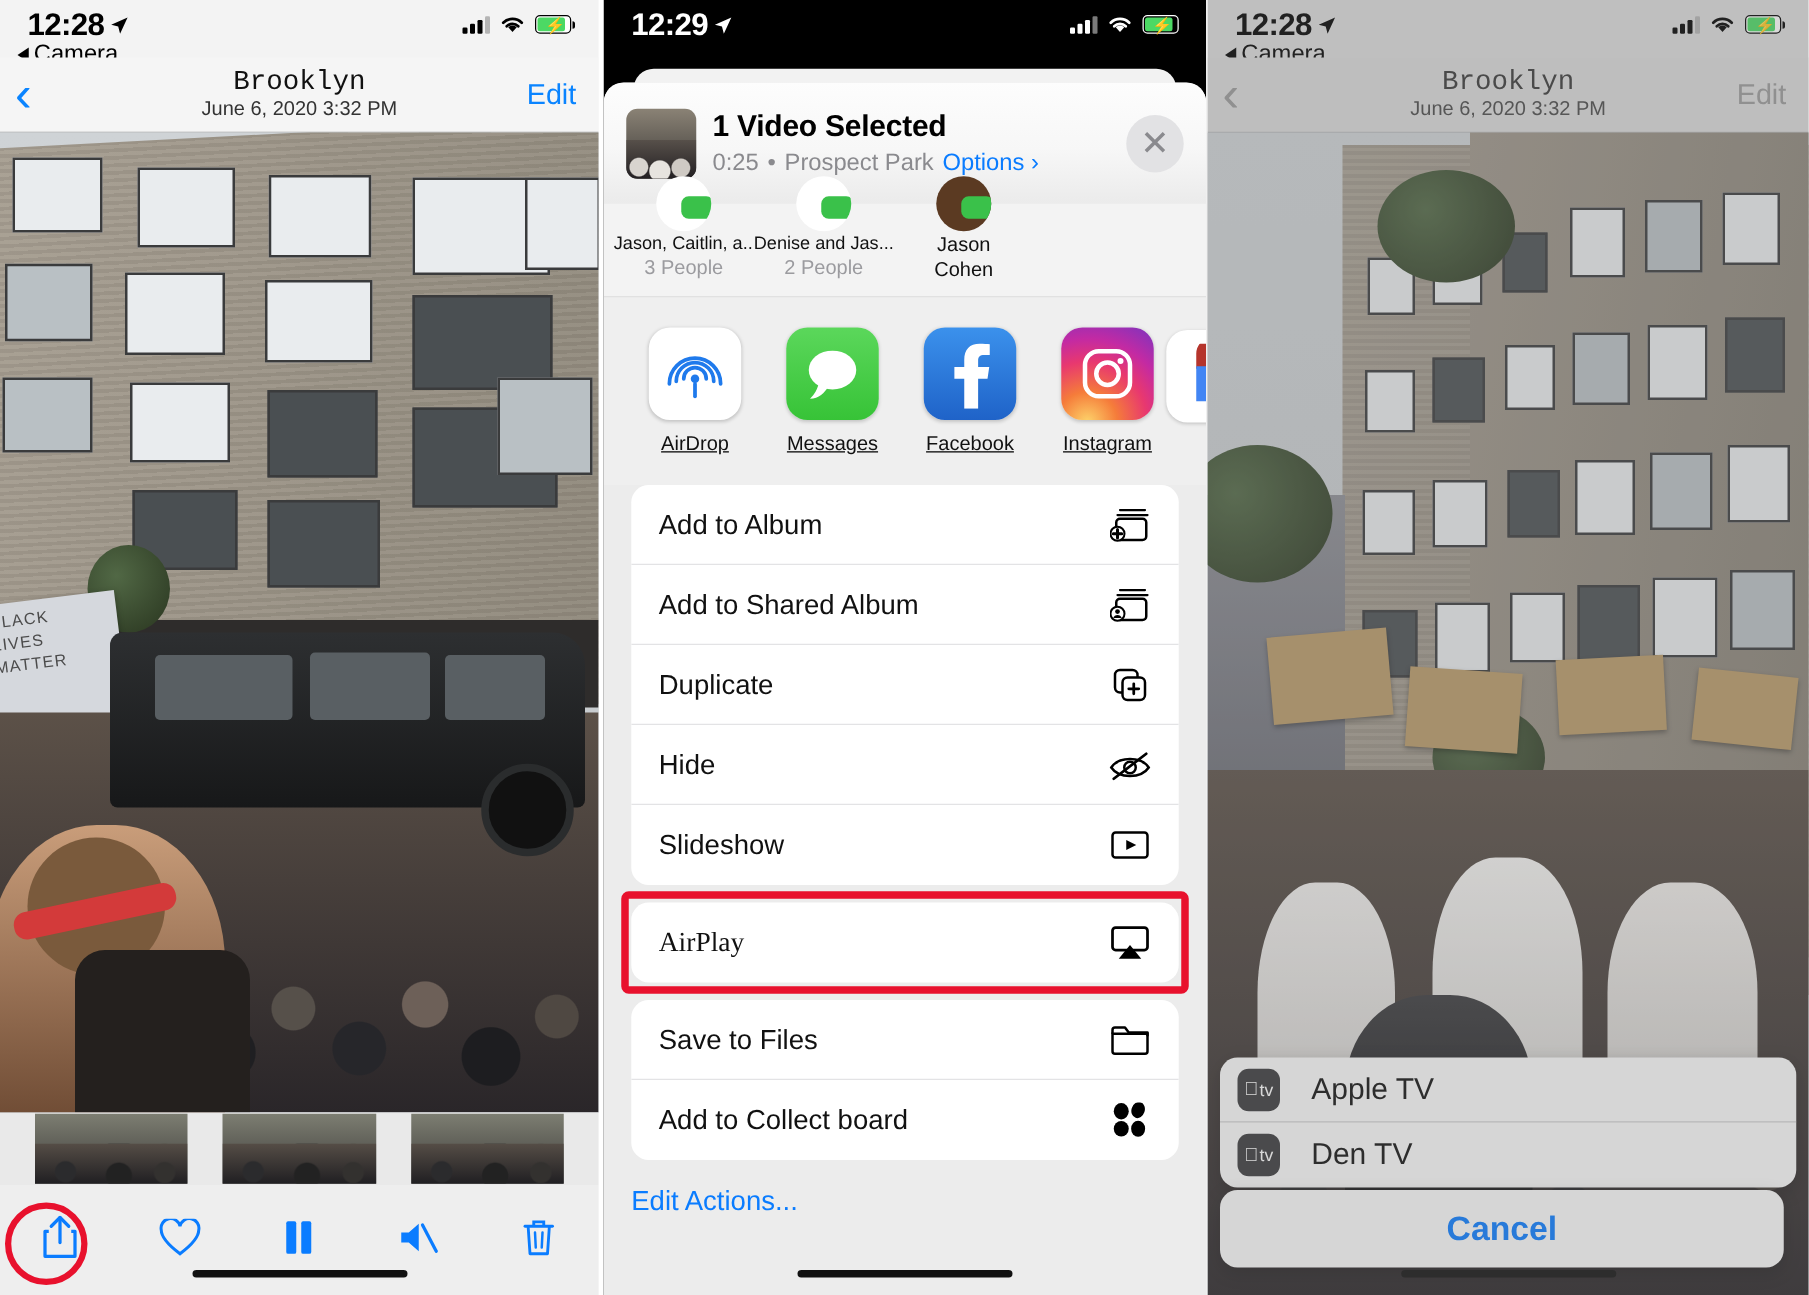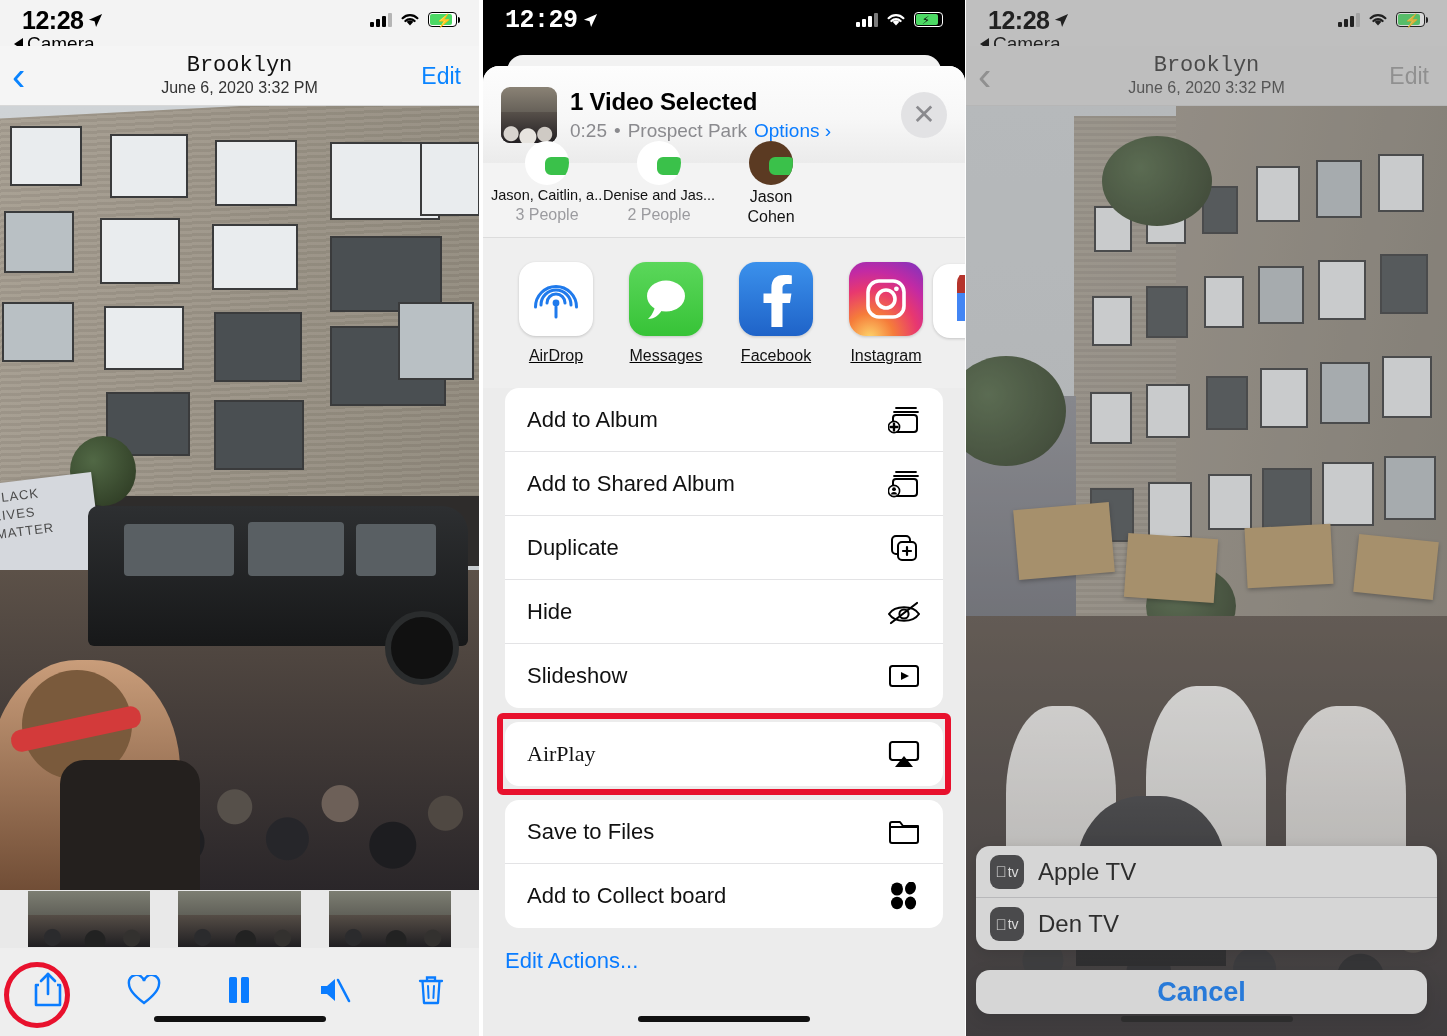--- a/index.html
+++ b/index.html
@@ -183,22 +183,22 @@
                 border:6px solid #e8112d; border-radius:6px; pointer-events:none; }
   .edit-actions { font-size:22px; color:#0a7cff; padding:6px 22px 0 22px; }
 
   
   .picker { position:absolute; left:10px; right:10px; bottom:86px;
             background:#fbfbfb; border-radius:14px; overflow:hidden; box-shadow:0 4px 14px rgba(0,0,0,.22); }
   .picker-row { height:52px; display:flex; align-items:center; padding:0 14px; border-bottom:1px solid #d2d2d4; }
   .picker-row:last-child { border-bottom:none; }
   .tvicon { width:34px; height:34px; border-radius:9px; background:#3a3a3c; color:#fff;
             display:flex; align-items:center; justify-content:center; font-size:15px; gap:1px; flex:none; }
-  .picker-label { font-size:24px; color:#111; margin-left:14px; }
-  .cancel-card { position:absolute; left:10px; right:20px; bottom:22px; height:44px; background:#fbfbfb;
+  .picker-label { font-size:24px; color:#111; margin-left:25px; }
+  .cancel-card { position:absolute; left:10px; right:20px; bottom:22px; height:62px; background:#fbfbfb;
                  border-radius:14px; display:flex; align-items:center; justify-content:center;
                  box-shadow:0 4px 14px rgba(0,0,0,.22); }
   .cancel-text { font-size:27px; color:#0a7cff; font-weight:bold; }
   .right-filmstrip { position:absolute; left:0; right:0; bottom:130px; height:26px; display:flex; gap:5px; padding:0 100px; }
   .rfs { flex:1; background:linear-gradient(#6f6a61,#2c2a2c); }
   .dimmer { position:absolute; inset:0; background:rgba(120,120,120,0.28); pointer-events:none; }
 </style>
 </head>
 <body>
 
@@ -327,21 +327,21 @@
       </span>
     </div>
     <div class="redcircle"></div>
     <div class="home-ind"></div>
   </div>
 
   <div class="panel panel-gap"></div>
 
   <div class="panel panel-mid">
 
-    <div class="statusbar" style="color:#fff;font-family:Liberation Mono, monospace;">
+    <div class="statusbar" style="color:#fff;">
       <div class="sb-left">
         <span class="sb-time" style="color:#fff;">12:29</span>
         <svg class="loc-arrow" viewBox="0 0 16 16">
           <path d="M15 1 L1 7.2 L7 8.8 L8.6 15 Z" fill="#fff"></path>
         </svg>
       </div>
       <div class="sb-right">
         <span class="bars">
           <i style="background:#fff"></i>
             <i style="background:#fff"></i>

